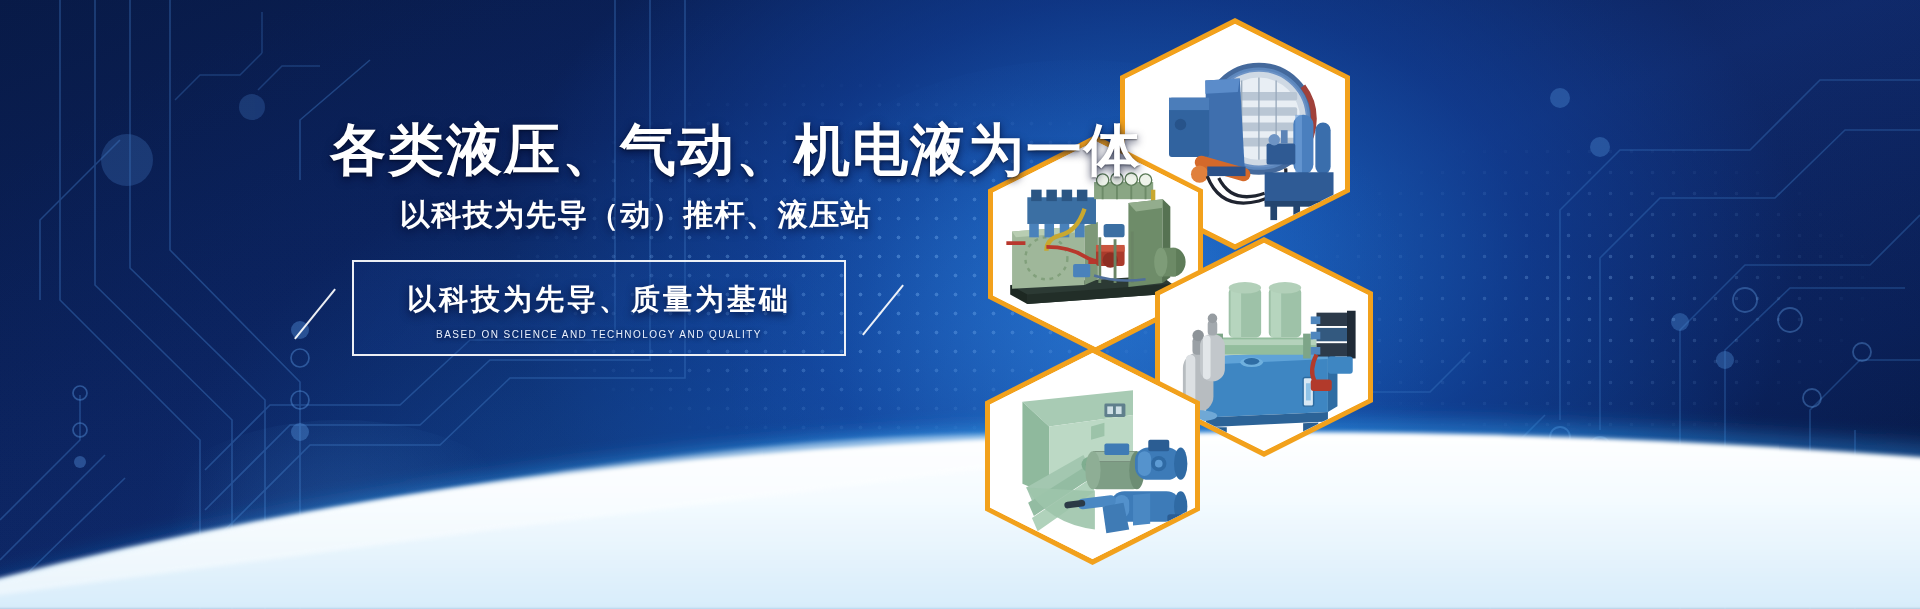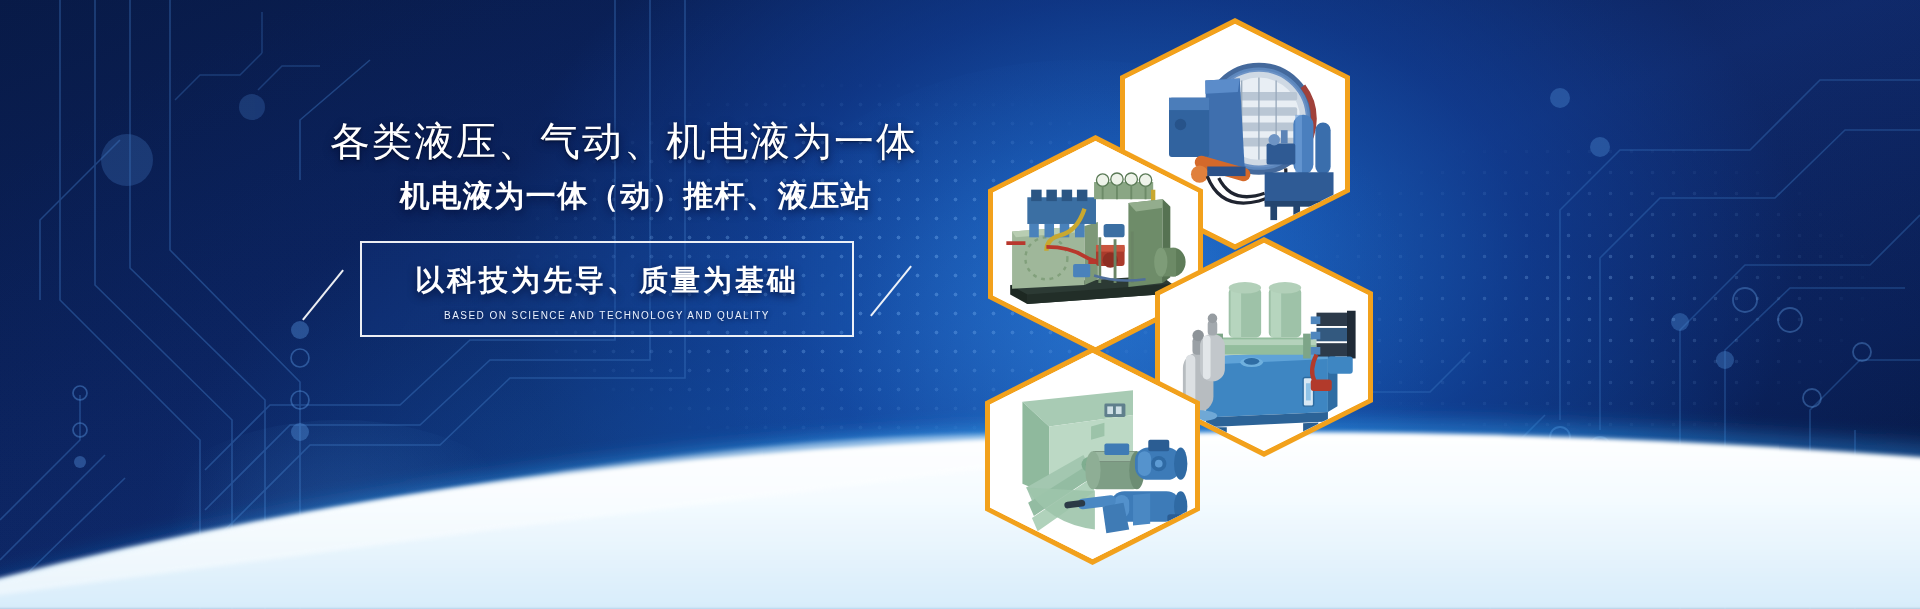--- a/index.html
+++ b/index.html
@@ -36,30 +36,30 @@
 
   
   .glow{position:absolute;border-radius:50%;pointer-events:none;}
 
   
   .earth{position:absolute;left:0;bottom:0;width:1920px;height:250px;pointer-events:none;overflow:hidden;}
 
   
   .textblock{position:absolute;left:330px;top:118px;width:640px;z-index:40;}
   .headline{
-    font-size:40px;font-weight:normal;color:#ffffff;letter-spacing:2px;
+    font-size:56px;font-weight:bold;color:#ffffff;letter-spacing:2px;
     line-height:1.16;white-space:nowrap;
     text-shadow:0 3px 9px rgba(0,10,45,0.75),0 1px 2px rgba(0,0,0,.5);
   }
   .subline{
     margin-top:12px;font-size:30px;font-weight:bold;color:#ffffff;letter-spacing:1.5px;
     white-space:nowrap;text-align:center;padding-right:28px;
     text-shadow:0 3px 8px rgba(0,10,45,0.7);
   }
-  .framewrap{position:relative;margin-top:24px;width:494px;margin-left:30px;}
+  .framewrap{position:relative;margin-top:24px;width:494px;margin-left:22px;}
   .frame{
     border:2px solid rgba(255,255,255,0.92);
     padding:18px 10px 14px 10px;text-align:center;
     background:linear-gradient(120deg, rgba(20,58,140,0.28) 0%, rgba(24,86,175,0.22) 100%);
   }
   .frame-cn{
     font-size:29px;font-weight:bold;color:#ffffff;letter-spacing:3px;white-space:nowrap;
     text-shadow:0 3px 8px rgba(0,10,45,0.8);
   }
   .frame-en{
@@ -200,21 +200,21 @@
         </filter>
       </defs>
       <path d="M-120 250 Q 760 -20 2040 95 L2040 250 Z" fill="url(#glowBand)" filter="url(#blurBand)"></path>
       <path d="M-120 252 Q 760 -6 2040 108 L2040 252 Z" fill="url(#earthFill)" filter="url(#softEdge)"></path>
       <path d="M-120 252 Q 700 42 1200 80 Q 1000 110 500 170 Z" fill="#ffffff" opacity="0.45" filter="url(#softEdge)"></path>
     </svg>
   </div>
 
   <div class="textblock">
     <div class="headline">各类液压、气动、机电液为一体</div>
-    <div class="subline">机电液为一体（动）推杆、液压站</div>
+    <div class="subline">以科技为先导（动）推杆、液压站</div>
 
     <div class="framewrap">
       <span class="slash left"></span>
       <span class="slash right"></span>
       <div class="frame">
         <div class="frame-cn">以科技为先导、质量为基础</div>
         <div class="frame-en">BASED ON SCIENCE AND TECHNOLOGY AND QUALITY</div>
       </div>
     </div>
   </div>

